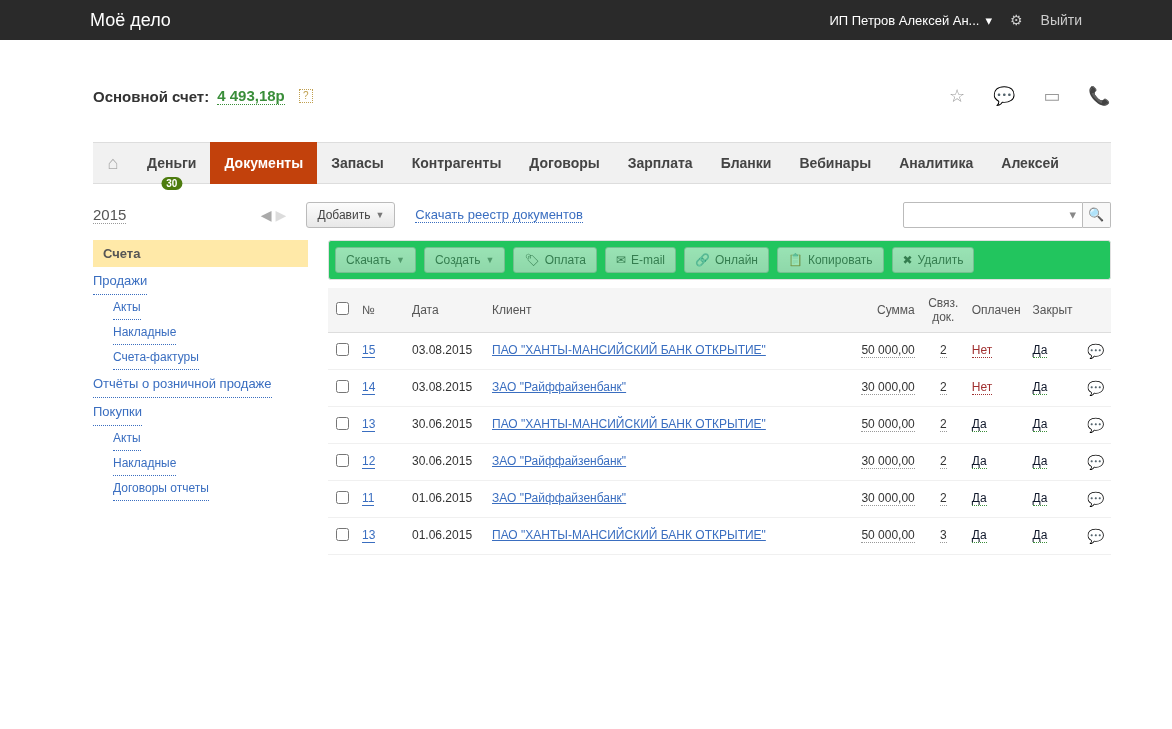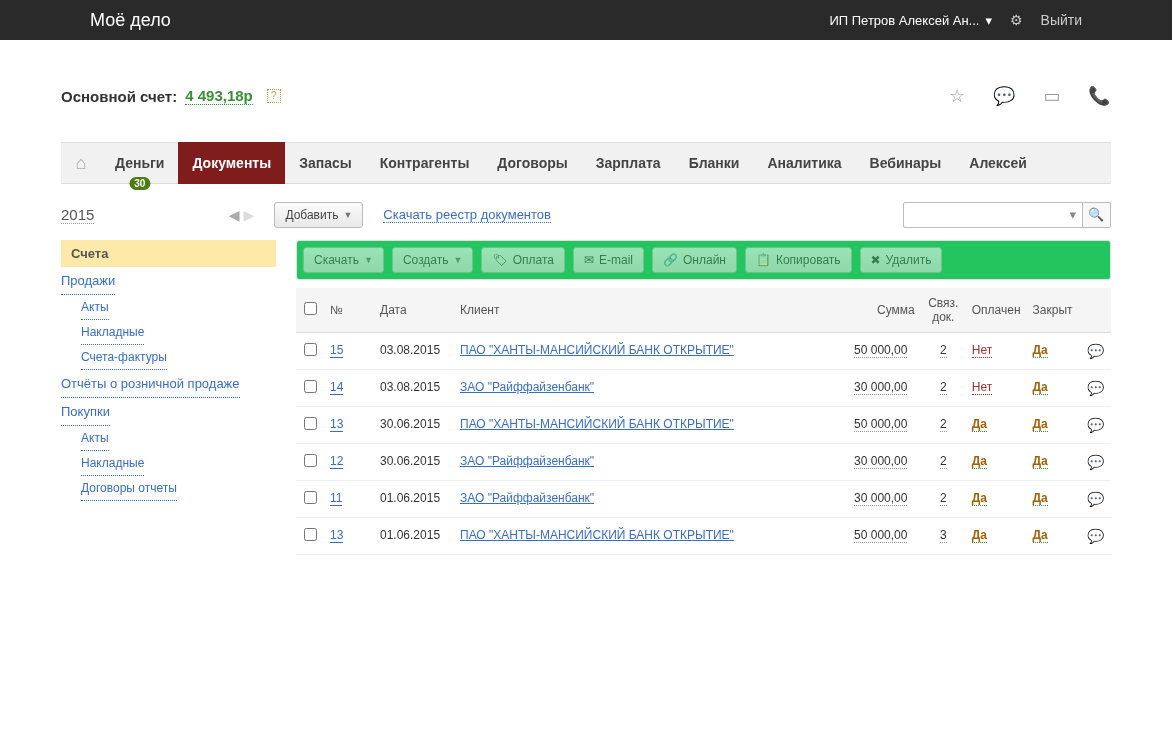--- a/index.html
+++ b/index.html
@@ -2,32 +2,32 @@
 <html><head>
   <meta charset="utf-8">
   <style>
     * { box-sizing: border-box; margin: 0; padding: 0; }
     body { font-family: Arial, sans-serif; font-size: 13px; background: #fff; color: #333; }
     .topbar { background: #2a2a2a; height: 40px; display: flex; align-items: center; justify-content: space-between; padding: 0 90px; color: #fff; }
     .logo { font-size: 18px; font-weight: 300; }
     .topbar-right { display: flex; align-items: center; gap: 18px; }
     .user-dropdown { display: flex; align-items: center; gap: 6px; cursor: pointer; font-size: 13px; }
     .gear-icon, .logout { cursor: pointer; font-size: 14px; color: #ccc; }
-    .content { padding: 0 61px; }
+    .content { padding: 0 61px; margin-left: 32px; }
     .account-bar { display: flex; align-items: center; justify-content: space-between; padding: 45px 0 35px; }
     .account-left { display: flex; align-items: center; gap: 8px; }
     .account-label { font-weight: bold; font-size: 15px; }
     .account-balance { color: #3a8e3a; font-weight: bold; font-size: 15px; border-bottom: 1px dotted #3a8e3a; }
     .help-icon { display: inline-block; width: 14px; height: 14px; border: 1px dotted #c0a050; color: #c0a050; font-size: 10px; text-align: center; line-height: 12px; margin-left: 6px; }
     .account-icons { display: flex; gap: 28px; color: #999; font-size: 18px; }
     .account-icons span { cursor: pointer; }
     .main-nav { display: flex; align-items: center; background: #f1f1f1; border-top: 1px solid #ddd; border-bottom: 1px solid #ddd; height: 42px; }
     .home-icon { width: 40px; text-align: center; color: #aaa; font-size: 18px; cursor: pointer; }
     .nav-item { padding: 0 14px; height: 42px; display: flex; align-items: center; font-weight: bold; font-size: 14px; color: #444; cursor: pointer; position: relative; }
-    .nav-item.active { background: #7f1d1d; color: #fff; }
+    .nav-item.active { background: #c2410c; color: #fff; }
     .badge { position: absolute; bottom: -6px; left: 50%; transform: translateX(-50%); background: #4d7c0f; color: #fff; font-size: 10px; padding: 1px 5px; border-radius: 8px; font-weight: bold; }
     .subbar { display: flex; align-items: center; justify-content: space-between; padding: 18px 0 12px; gap: 11px; }
     .subbar-left { display: flex; align-items: center; gap: 20px; }
     .year { font-size: 15px; border-bottom: 1px dotted #999; color: #555; }
     .arrows { display: flex; gap: 4px; color: #aaa; }
     .arrows span { cursor: pointer; font-size: 14px; }
     .btn { background: linear-gradient(#fcfcfc,#e8e8e8); border: 1px solid #bbb; border-radius: 3px; padding: 5px 10px; font-size: 12px; cursor: pointer; display: inline-flex; align-items: center; gap: 5px; color: #444; }
     .btn.disabled { opacity: 0.55; }
     .link { color: #3a6ec0; text-decoration: none; border-bottom: 1px dotted #3a6ec0; cursor: pointer; font-size: 13px; }
     .subbar-right { display: flex; align-items: center; }
@@ -40,26 +40,26 @@
     .sidebar-link { display: block; padding: 6px 0; color: #3a6ec0; border-bottom: 1px dotted #3a6ec0; width: fit-content; cursor: pointer; font-size: 13px; }
     .sidebar-sub { padding-left: 20px; }
     .sidebar-sub .sidebar-link { font-size: 12px; padding: 5px 0; }
     .table-area { flex: 1; }
     .toolbar { background: #22c55e; padding: 6px; border: 1px solid #e0e0e0; border-radius: 3px; display: flex; gap: 8px; margin-bottom: 8px; }
     .table { width: 100%; border-collapse: collapse; }
     .table th { background: #f5f5f5; text-align: left; padding: 8px 6px; font-weight: normal; font-size: 12px; color: #555; border-bottom: 1px solid #ddd; }
     .table td { padding: 10px 6px; font-size: 12px; vertical-align: top; border-bottom: 1px solid #f0f0f0; }
     .table td.num-link a { color: #3a6ec0; border-bottom: 1px solid #3a6ec0; text-decoration: none; cursor: pointer; }
     .table td.client a { color: #3a6ec0; text-decoration: underline; cursor: pointer; }
-    .sum-wrap { text-align: center; }
+    .sum-wrap { text-align: right; }
     .sum-val { border-bottom: 1px dotted #999; }
     .svyaz { text-align: center; }
     .svyaz span { border-bottom: 1px dotted #999; }
     .status-no { color: #a03030; border-bottom: 1px dotted #a03030; }
-    .status-yes { color: #a16207; border-bottom: 1px dotted #3a8e3a; font-weight: bold; }
+    .status-yes { color: #0f172a; border-bottom: 1px dotted #3a8e3a; }
     .comment-icon { color: #ccc; font-size: 14px; cursor: pointer; }
     .caret { font-size: 9px; color: #777; }
     .th-center { text-align: center !important; }
     .th-right { text-align: right !important; }
   </style>
 </head>
 <body>
 
 <div class="topbar">
   <div class="logo">Моё дело</div>
@@ -106,24 +106,24 @@
     <div class="nav-item">
         <span>Договоры</span>
       </div>
     <div class="nav-item">
         <span>Зарплата</span>
       </div>
     <div class="nav-item">
         <span>Бланки</span>
       </div>
     <div class="nav-item">
+        <span>Вебинары</span>
+      </div>
+    <div class="nav-item">
         <span>Аналитика</span>
-      </div>
-    <div class="nav-item">
-        <span>Вебинары</span>
       </div>
     <div class="nav-item">
         <span>Алексей</span>
       </div>
   </div>
 
   <div class="subbar">
     <div class="subbar-left">
       <span class="year">2015</span>
       <div class="arrows" style="width:140px;justify-content:flex-end;">

